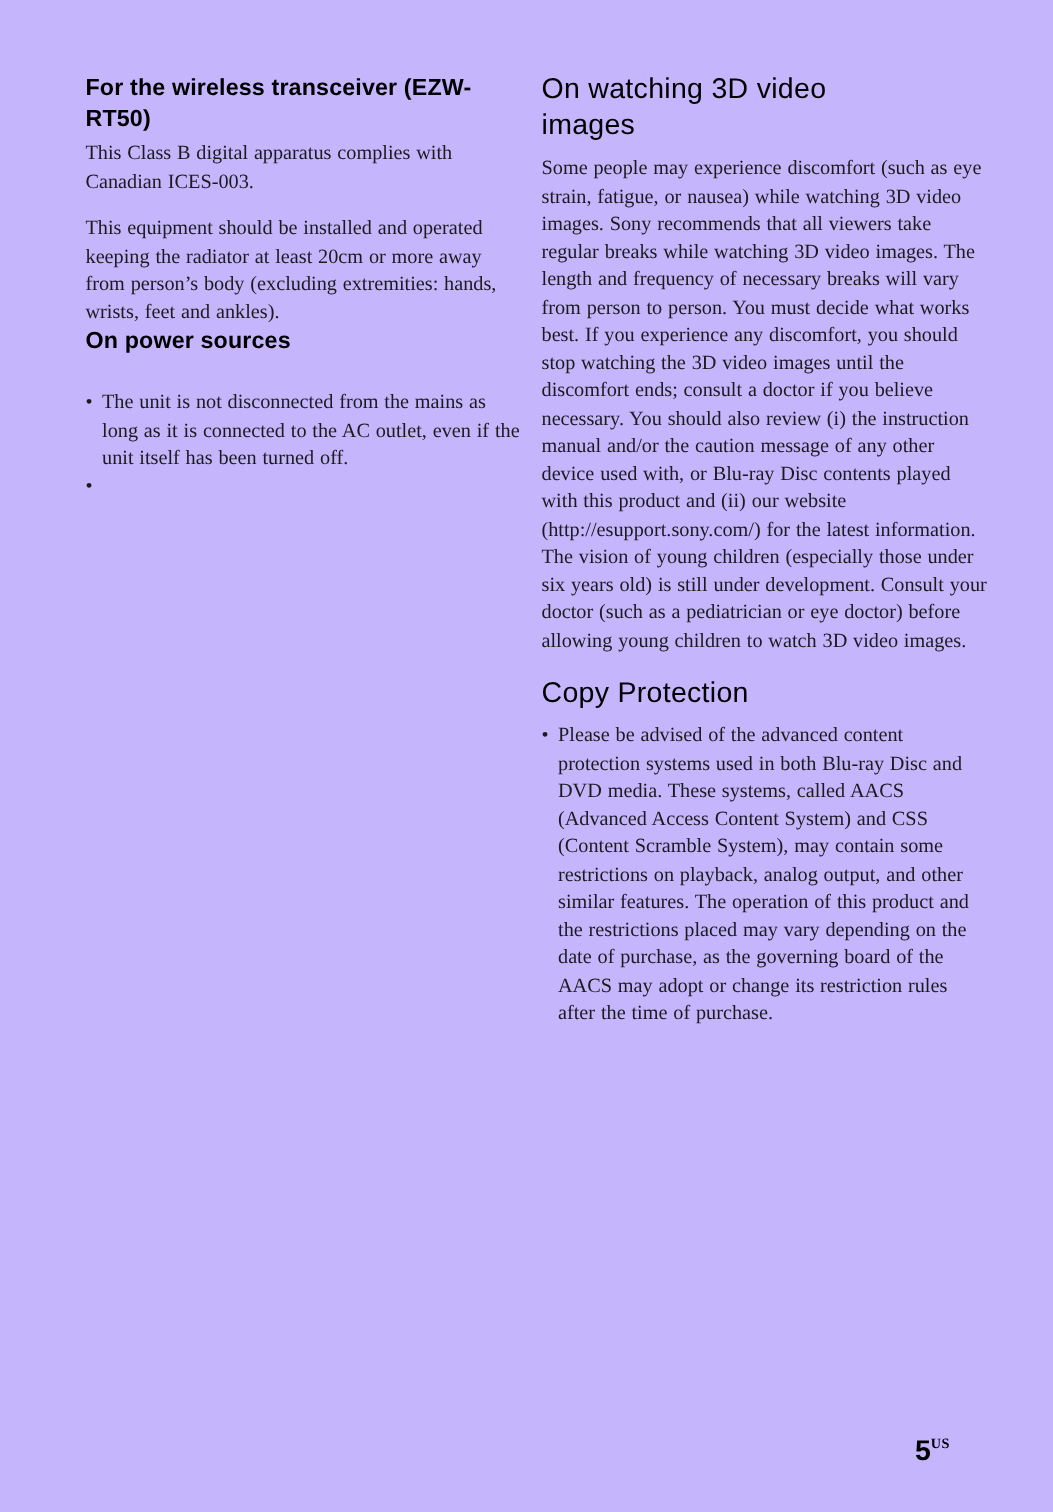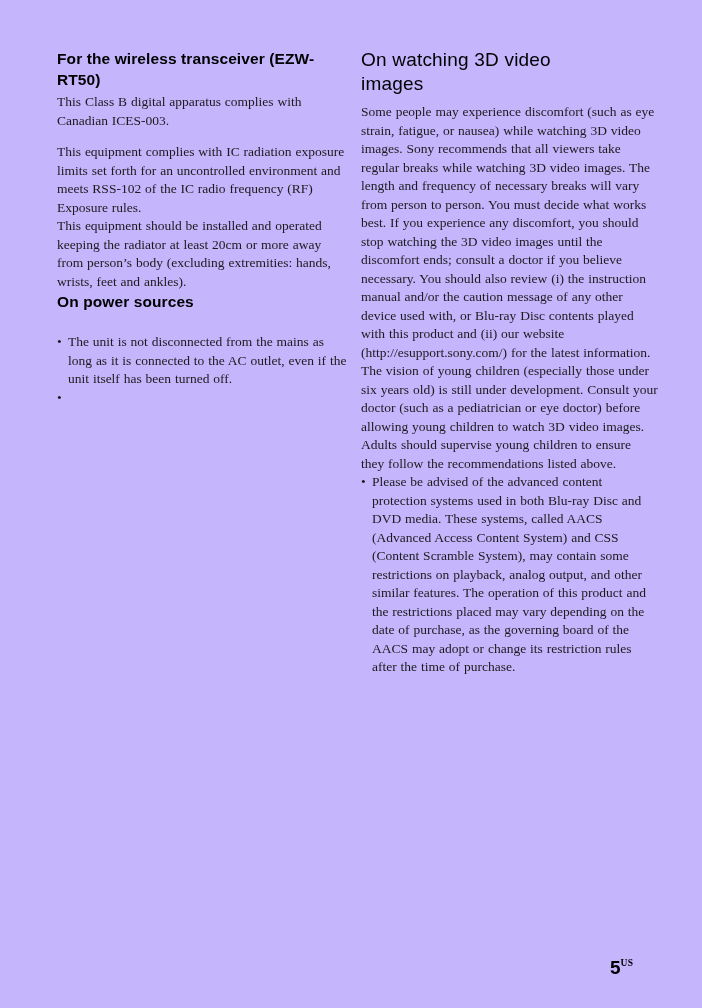--- a/index.html
+++ b/index.html
@@ -91,39 +91,38 @@
   }
 </style>
 </head>
 <body>
 
 <div class="page">
 
   <div class="col col-left">
     <h2 class="h-md">For the wireless transceiver (EZW-RT50)</h2>
     <p class="body-text gap-after">This Class B digital apparatus complies with Canadian ICES-003.</p>
-    <p class="body-text">This equipment complies with IC radiation exposure limits set forth for an uncontrolled environment and meets RSS-102 of the IC radio frequency (RF) Exposure rules.</p>
     <p class="body-text">This equipment should be installed and operated keeping the radiator at least 20cm or more away from person’s body (excluding extremities: hands, wrists, feet and ankles).</p>
 
     <h3 class="h-md h-sub">On power sources</h3>
 
     <div class="bullet-item">
       <span class="bullet-marker">•</span>
       <span>The unit is not disconnected from the mains as long as it is connected to the AC outlet, even if the unit itself has been turned off.</span>
     </div>
     <div class="bullet-item">
       <span class="bullet-marker">•</span>
     </div>
   </div>
 
   <div class="col col-right">
     <h1 class="h-lg narrow">On watching 3D video images</h1>
     <p class="body-text">Some people may experience discomfort (such as eye strain, fatigue, or nausea) while watching 3D video images. Sony recommends that all viewers take regular breaks while watching 3D video images. The length and frequency of necessary breaks will vary from person to person. You must decide what works best. If you experience any discomfort, you should stop watching the 3D video images until the discomfort ends; consult a doctor if you believe necessary. You should also review (i) the instruction manual and/or the caution message of any other device used with, or Blu-ray Disc contents played with this product and (ii) our website (http://esupport.sony.com/) for the latest information. The vision of young children (especially those under six years old) is still under development. Consult your doctor (such as a pediatrician or eye doctor) before allowing young children to watch 3D video images.</p>
-    <p class="body-text">Adults should supervise young children to ensure they follow the recommendations listed above.</p>
 
+    <h1 class="h-lg h-copy">Copy Protection</h1>
     <div class="bullet-item">
       <span class="bullet-marker">•</span>
       <span>Please be advised of the advanced content protection systems used in both Blu-ray Disc and DVD media. These systems, called AACS (Advanced Access Content System) and CSS (Content Scramble System), may contain some restrictions on playback, analog output, and other similar features. The operation of this product and the restrictions placed may vary depending on the date of purchase, as the governing board of the AACS may adopt or change its restriction rules after the time of purchase.</span>
     </div>
   </div>
 
   <div class="page-number">
     <span class="num">5</span><span class="suffix">US</span>
   </div>
 

